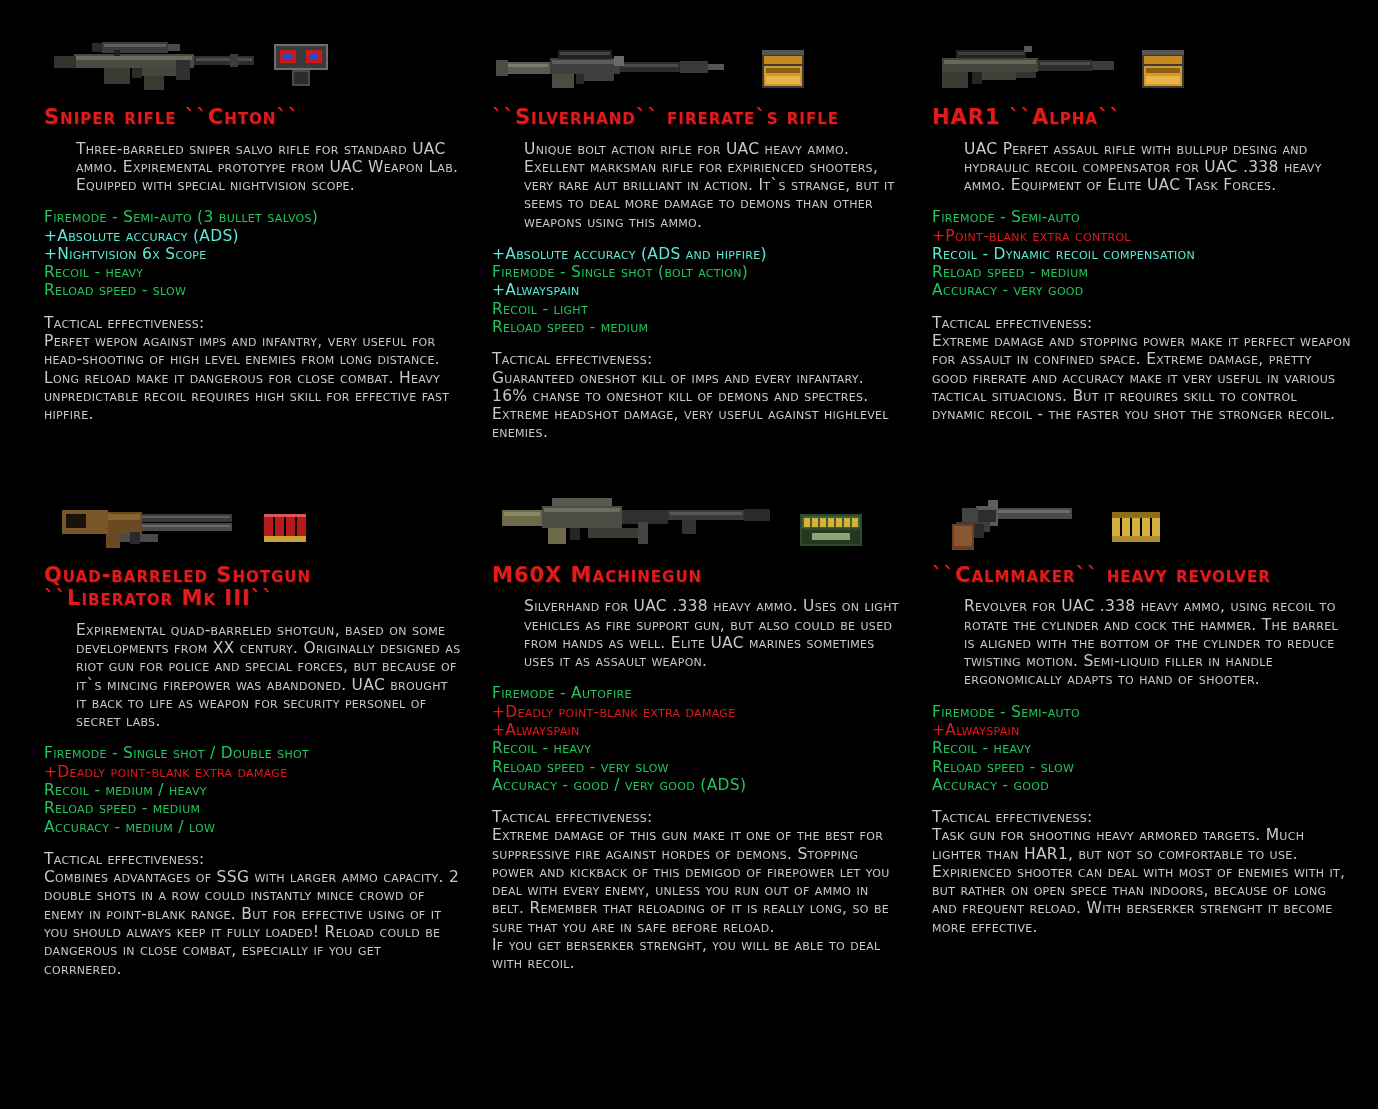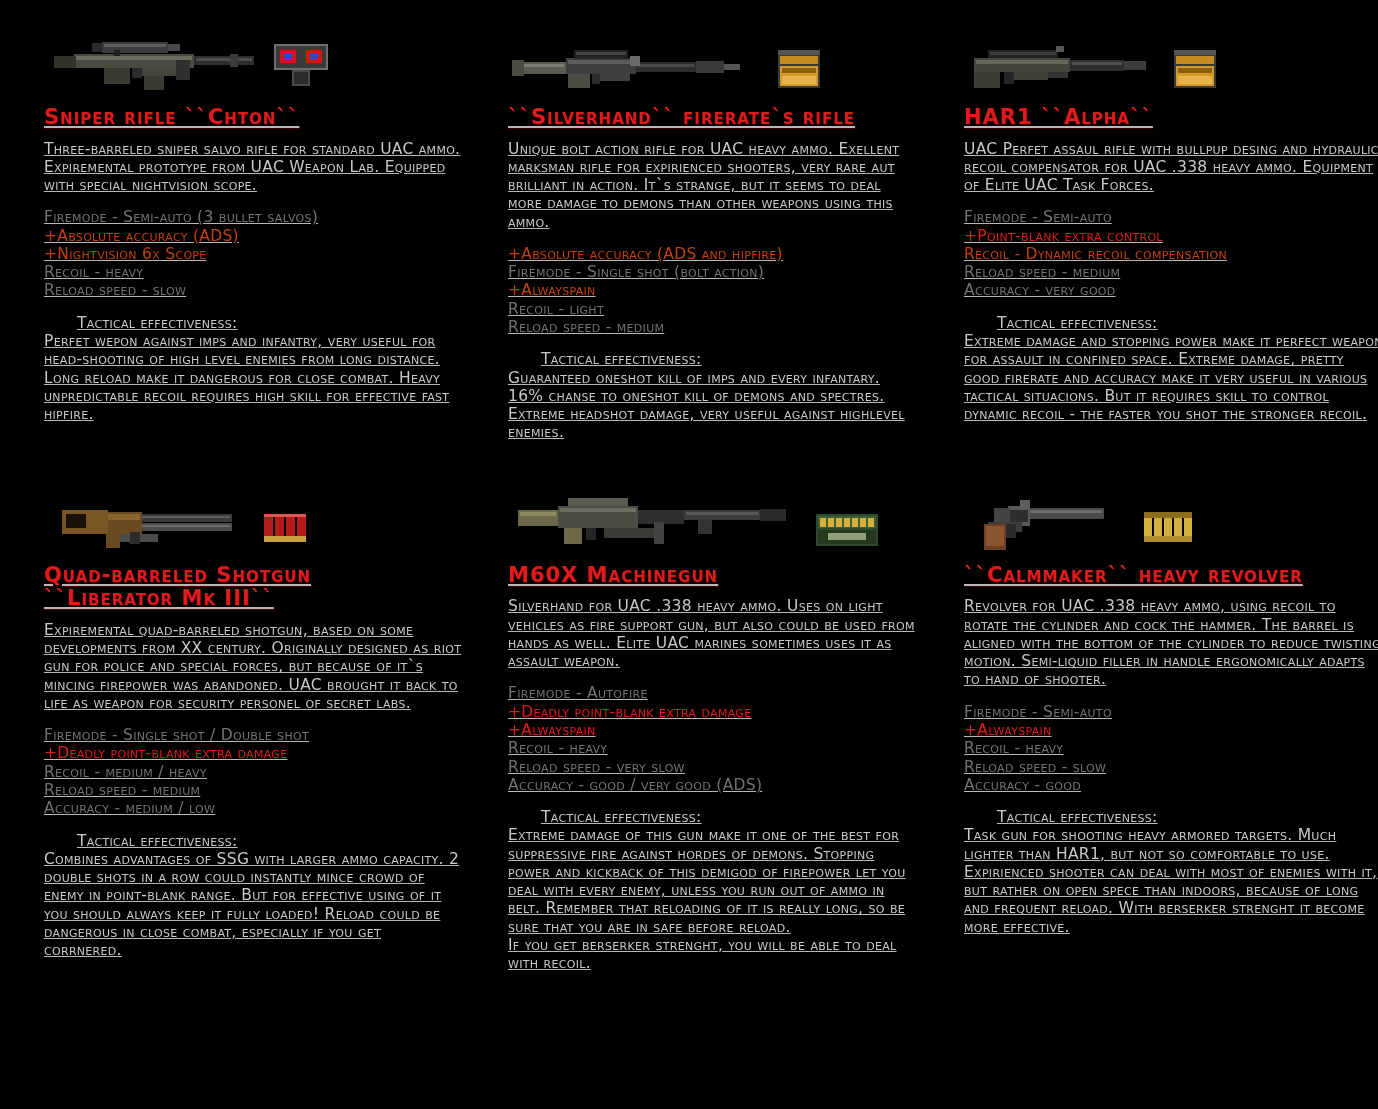--- a/index.html
+++ b/index.html
@@ -12,24 +12,23 @@
   .sheet{
     position:relative;
     width:1378px;height:1109px;
     background:#000;
     padding:0;
   }
   .grid{
     display:grid;
     grid-template-columns:448px 440px 450px;
     grid-template-rows:auto auto;
-    column-gap:16px;
+    column-gap:0px;
     padding:24px 0 0 44px;
     box-sizing:border-box;
-    text-decoration:underline;
   }
   .card{
     box-sizing:border-box;
     padding-right:30px;
   }
   .card.row2{ padding-top:40px; }
 
   
   .art{
     height:72px;
@@ -56,27 +55,27 @@
 
   
   .desc, .stats, .tac{
     font-family:"DejaVu Sans", sans-serif;
     font-variant:small-caps;
     font-size:15.5px;
     line-height:1.18;
     letter-spacing:0.3px;
     color:#c9c9c9;
   }
-  .desc{margin-bottom:14px;}
+  .desc{margin-bottom:14px;margin-left:32px;}
   .stats{margin-bottom:14px;}
-  .tac .head{display:block;margin-left:33px;}
+  .tac .head{display:block;}
   .line{display:block;}
-  .g{color:#c2410c;}
+  .g{color:#5eead4;}
   .r{color:#e01b1b;}
-  .w{color:#737373;}
+  .w{color:#22c55e;}
 </style>
 </head>
 <body>
 
 <div class="sheet">
   <div class="grid">
 
     <div class="card">
       <div class="art">
         <svg width="210" height="66" viewBox="0 0 210 66">

